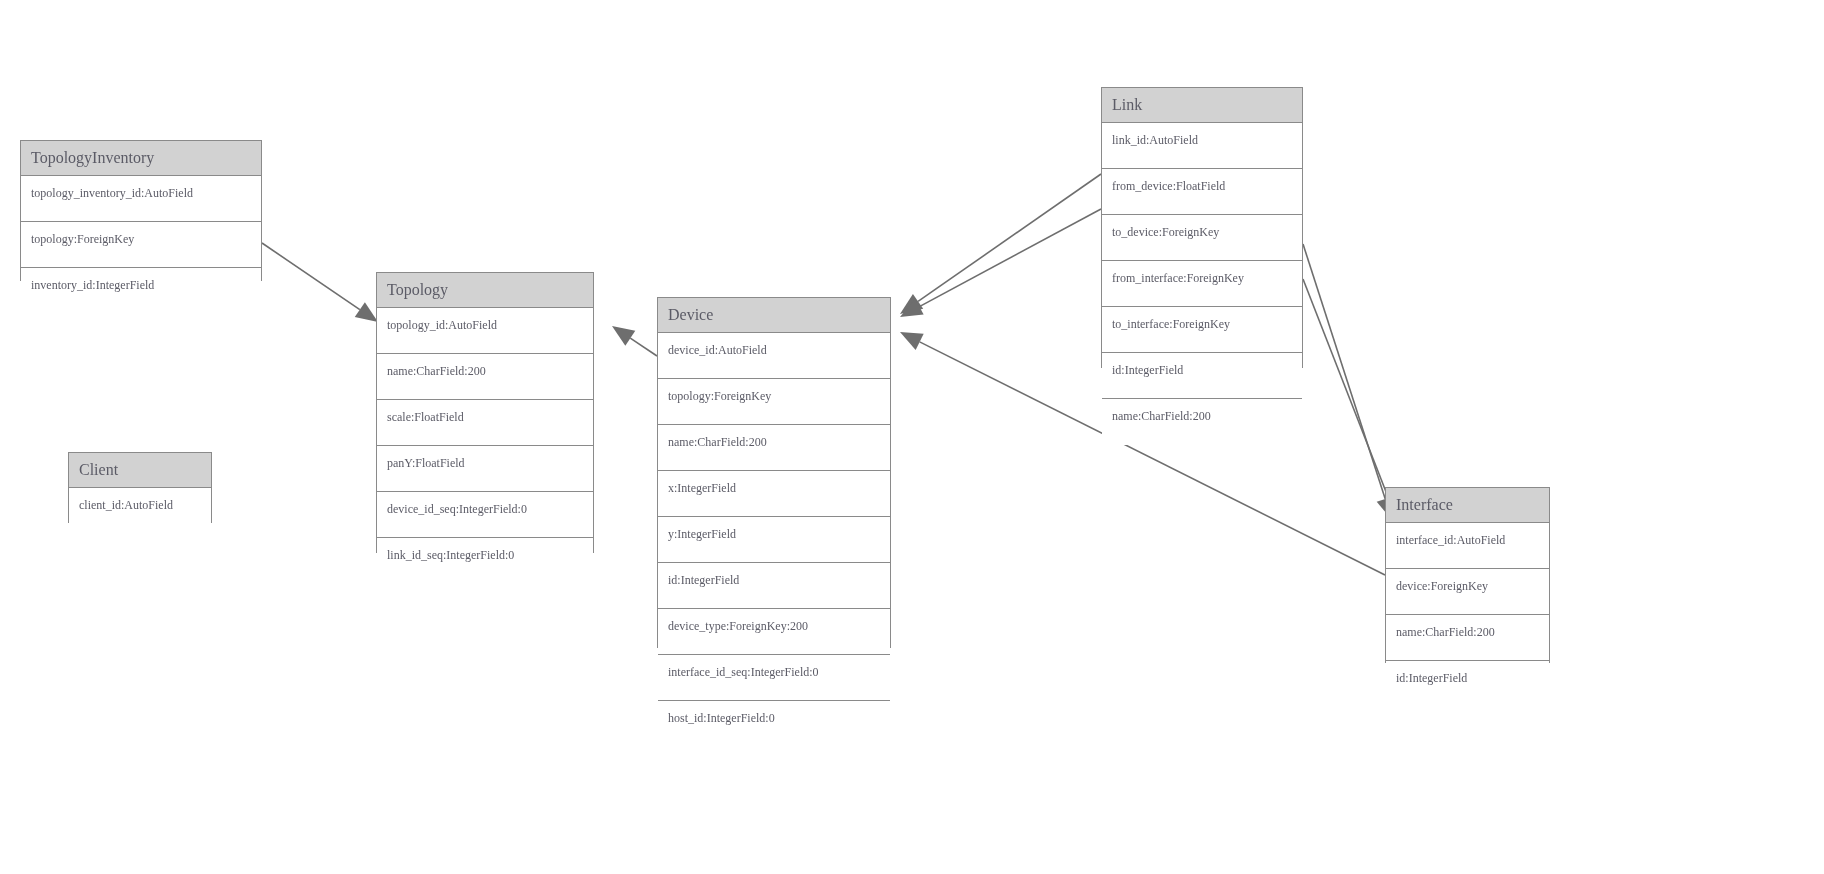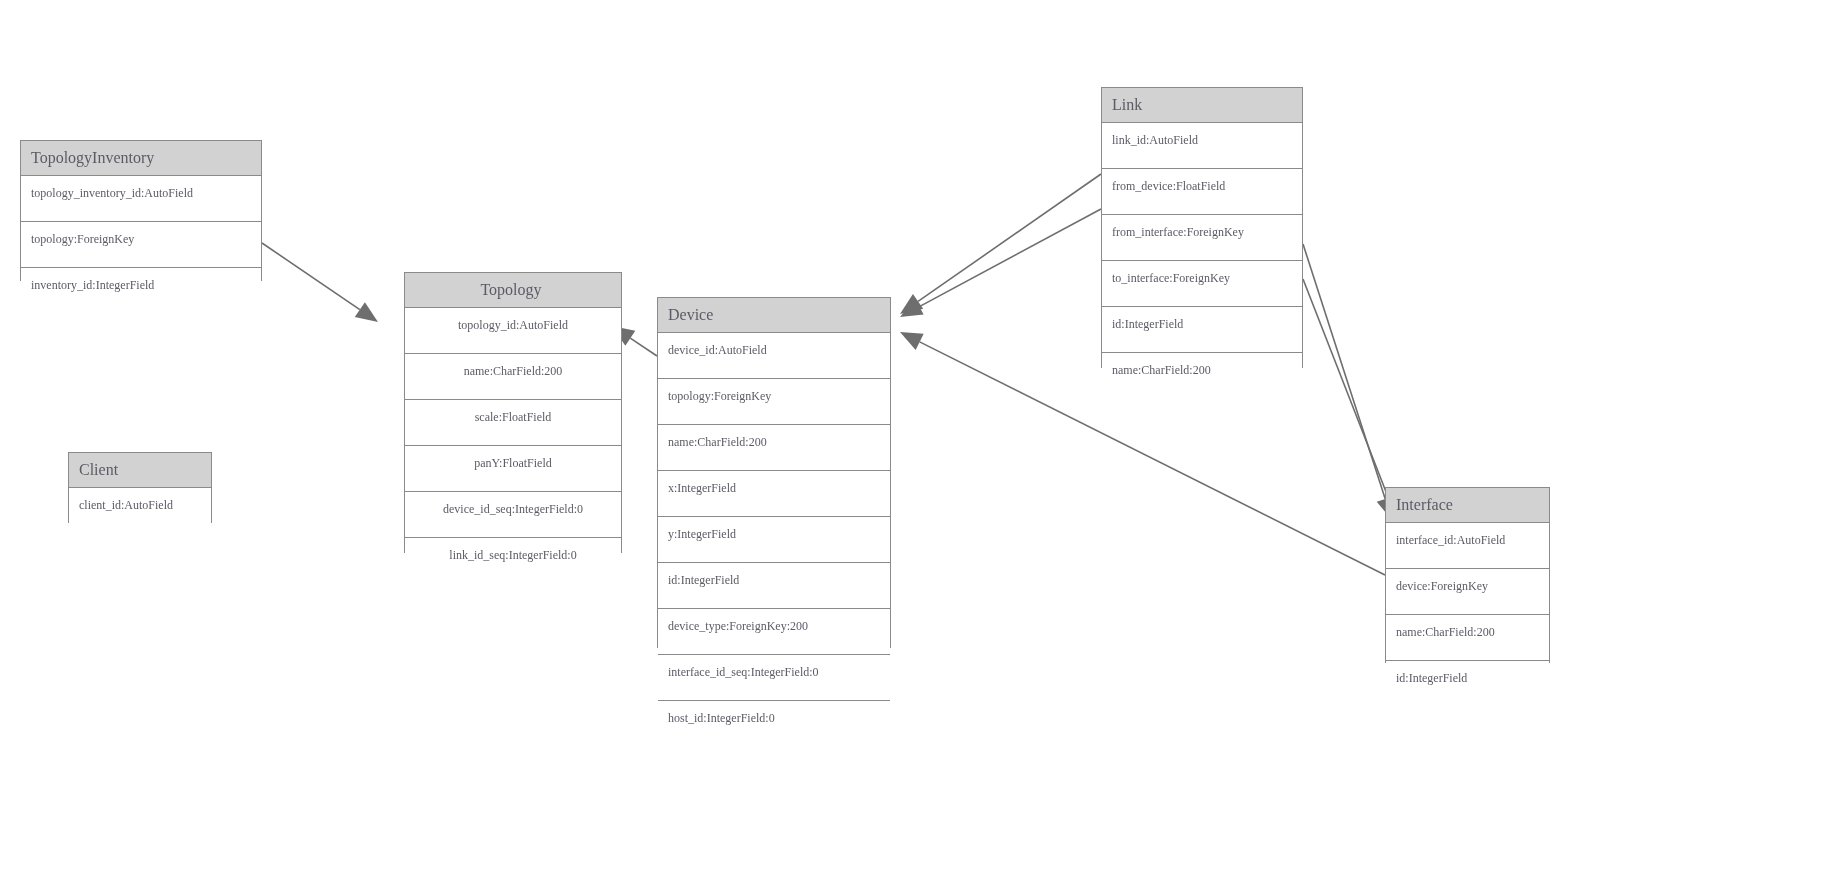--- a/index.html
+++ b/index.html
@@ -95,21 +95,21 @@
 <div class="entity" style="left: 20px; top: 140px; width: 242px; height: 141px;">
       <div class="entity-title">TopologyInventory</div>
       <div class="entity-field">topology_inventory_id:AutoField</div>
       <div class="entity-field">topology:ForeignKey</div>
       <div class="entity-field">inventory_id:IntegerField</div>
     </div>
     <div class="entity" style="left: 68px; top: 452px; width: 144px; height: 71px;">
       <div class="entity-title">Client</div>
       <div class="entity-field">client_id:AutoField</div>
     </div>
-    <div class="entity" style="left: 404px; top: 272px; width: 218px; height: 281px; text-align: center;">
+    <div class="entity" style="left: 376px; top: 272px; width: 218px; height: 281px;">
       <div class="entity-title">Topology</div>
       <div class="entity-field">topology_id:AutoField</div>
       <div class="entity-field">name:CharField:200</div>
       <div class="entity-field">scale:FloatField</div>
       <div class="entity-field">panY:FloatField</div>
       <div class="entity-field">device_id_seq:IntegerField:0</div>
       <div class="entity-field">link_id_seq:IntegerField:0</div>
     </div>
     <div class="entity" style="left: 657px; top: 270px; width: 234px; height: 351px; margin-top: 27px;">
       <div class="entity-title">Device</div>
@@ -120,20 +120,21 @@
       <div class="entity-field">y:IntegerField</div>
       <div class="entity-field">id:IntegerField</div>
       <div class="entity-field">device_type:ForeignKey:200</div>
       <div class="entity-field">interface_id_seq:IntegerField:0</div>
       <div class="entity-field">host_id:IntegerField:0</div>
     </div>
     <div class="entity" style="left: 1101px; top: 87px; width: 202px; height: 281px;">
       <div class="entity-title">Link</div>
       <div class="entity-field">link_id:AutoField</div>
       <div class="entity-field">from_device:FloatField</div>
+      <div class="entity-field">to_device:ForeignKey</div>
       <div class="entity-field">from_interface:ForeignKey</div>
       <div class="entity-field">to_interface:ForeignKey</div>
       <div class="entity-field">id:IntegerField</div>
       <div class="entity-field">name:CharField:200</div>
     </div>
     <div class="entity" style="left: 1385px; top: 487px; width: 165px; height: 176px;">
       <div class="entity-title">Interface</div>
       <div class="entity-field">interface_id:AutoField</div>
       <div class="entity-field">device:ForeignKey</div>
       <div class="entity-field">name:CharField:200</div>

